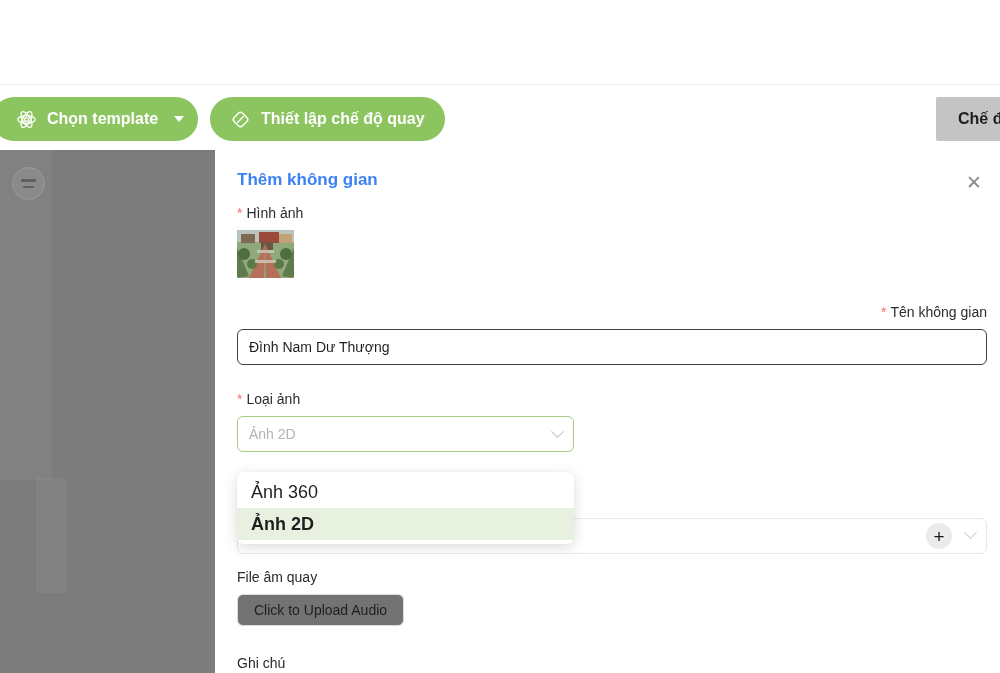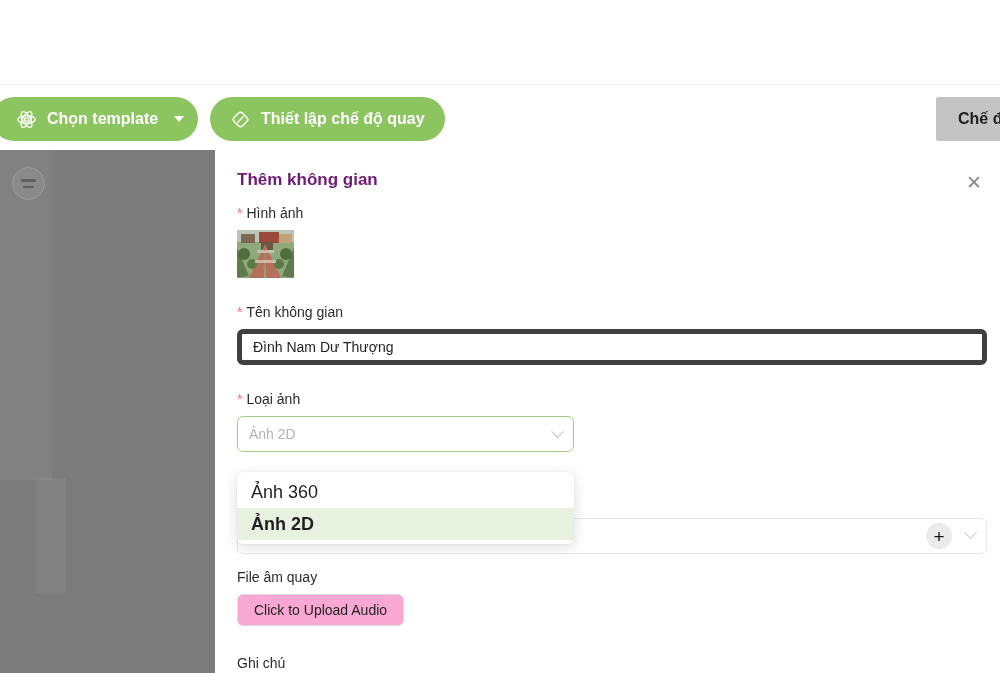--- a/index.html
+++ b/index.html
@@ -153,21 +153,21 @@
     line-height: 1;
     cursor: pointer;
     background: none;
     border: none;
   }
   .modal-title {
     position: absolute;
     left: 22px; top: 20px;
     font-size: 17px;
     font-weight: bold;
-    color: #701a75;
+    color: #3b82f6;
   }
 
   .form {
     position: absolute;
     left: 22px; top: 55px;
     width: 750px;
   }
   .field-label {
     font-size: 14px;
     color: #2b2b2b;
@@ -185,21 +185,21 @@
     border-radius: 2px;
     overflow: hidden;
     position: relative;
     background: #6e8b5a;
     cursor: pointer;
   }
 
   .text-input {
     width: 100%;
     height: 36px;
-    border: 5px solid #404040;
+    border: 1px solid #404040;
     border-radius: 6px;
     padding: 0 11px;
     font-size: 14px;
     color: #1f1f1f;
     font-family: "Liberation Sans", sans-serif;
     background: #fff;
     outline: none;
   }
 
   .row { display: flex; gap: 36px; }
@@ -293,21 +293,21 @@
     border-bottom: 1.6px solid #cfcfcf;
     transform: rotate(45deg) translate(-2px,-2px);
   }
 
   .audio-section { position: absolute; left: 22px; top: 419px; width: 750px; }
   .upload-btn {
     height: 32px;
     padding: 0 16px;
     border: 1px solid #dcdcdc;
     border-radius: 6px;
-    background: #f9a8d4;
+    background: #737373;
     font-size: 14px;
     color: #1f1f1f;
     font-family: "Liberation Sans", sans-serif;
     cursor: pointer;
   }
 
   .note-section { position: absolute; left: 22px; top: 505px; width: 750px; }
   .note-area {
     width: 100%;
     height: 58px;
@@ -394,21 +394,21 @@
           <circle cx="7" cy="24" r="6" fill="#4f6e3f"></circle>
           <circle cx="49" cy="24" r="6" fill="#4f6e3f"></circle>
           <circle cx="15" cy="34" r="5" fill="#5b7a47"></circle>
           <circle cx="42" cy="34" r="5" fill="#5b7a47"></circle>
           <rect x="20" y="20" width="17" height="3" fill="#cfcfc4" opacity="0.75"></rect>
           <rect x="18" y="30" width="21" height="3" fill="#d6d6cb" opacity="0.7"></rect>
         </svg>
       </div>
 
       
-      <label class="field-label" style="margin-top:26px;">
+      <label class="field-label" style="margin-top:26px;text-align:right;">
         <span class="req">*</span><span>Tên không gian</span>
       </label>
       <input class="text-input" value="Đình Nam Dư Thượng" style="">
 
       
       <div class="row" style="margin-top:26px;">
         <div>
           <label class="field-label">
             <span class="req">*</span><span>Loại ảnh</span>
           </label>

